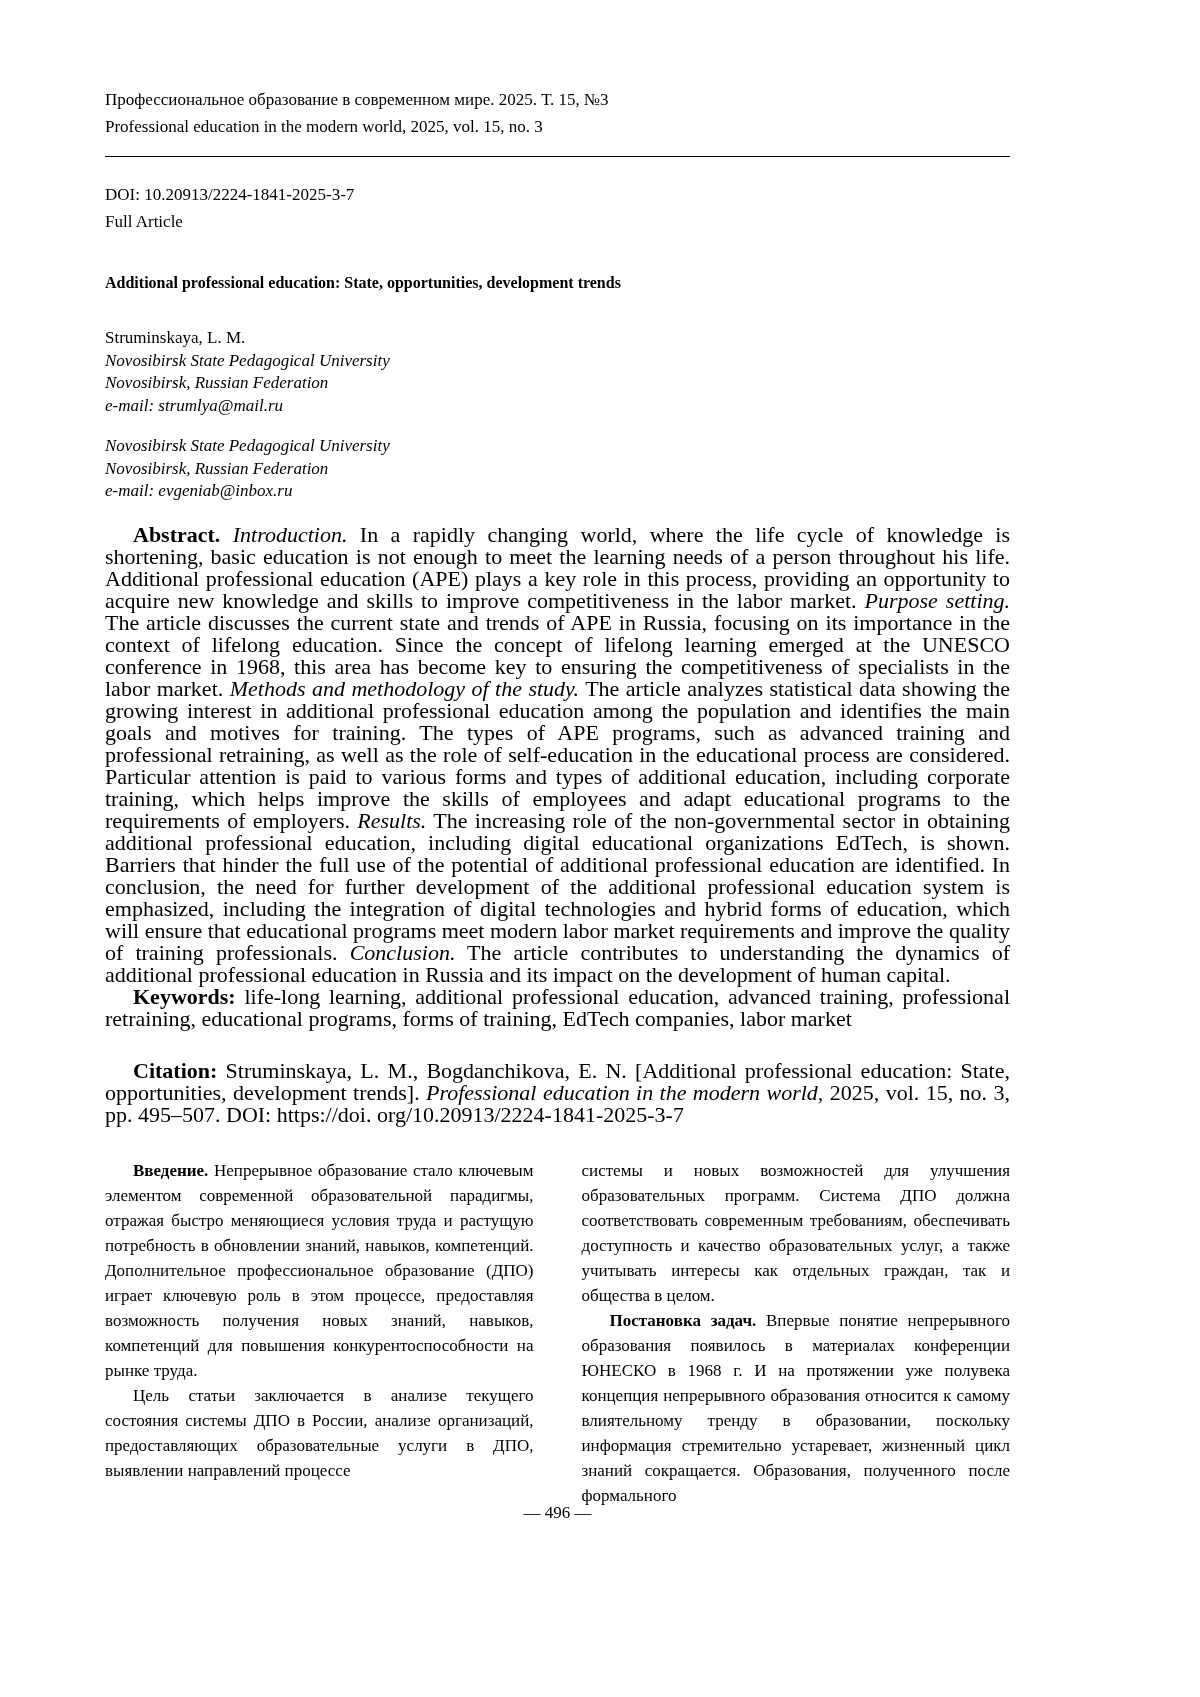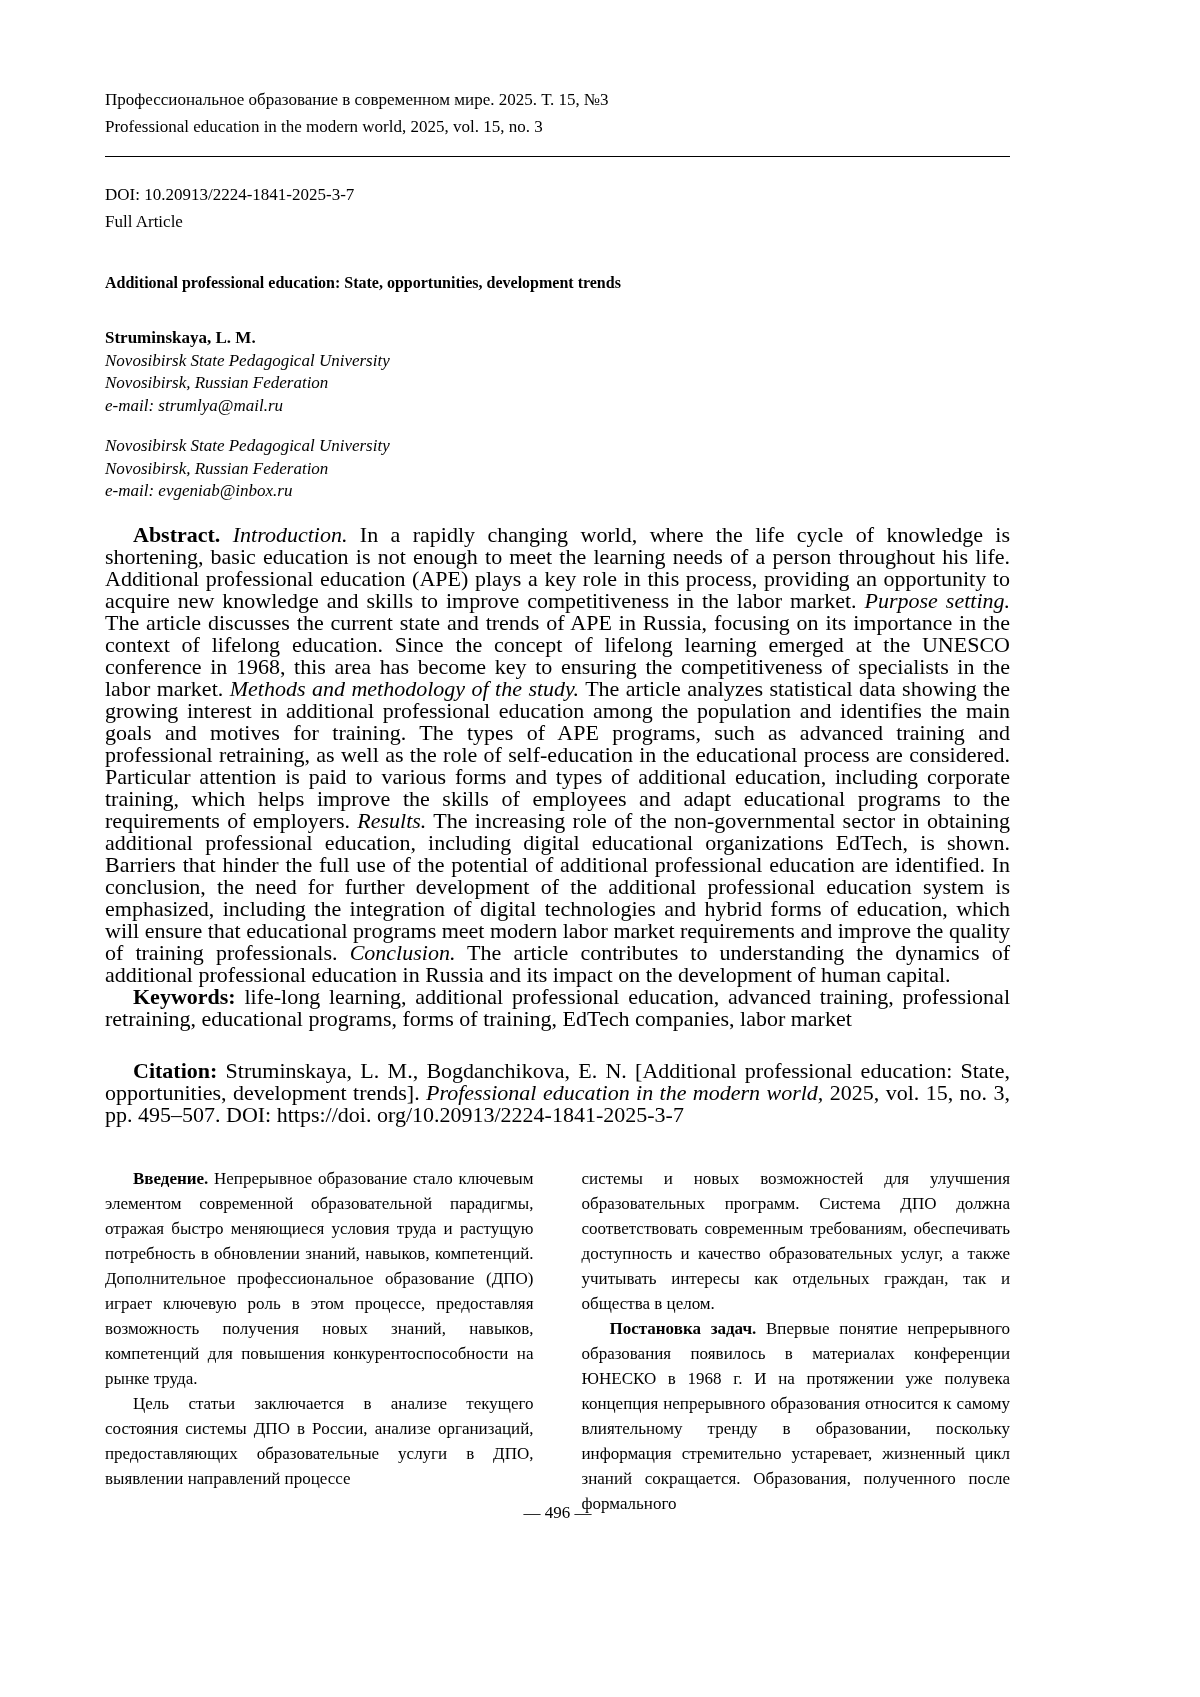--- a/index.html
+++ b/index.html
@@ -15,32 +15,32 @@
 
   .jh-line { font-size: 17px; line-height: 27px; }
   hr.rule { border: none; border-top: 1.5px solid #000; margin: 16px 0 0 0; }
 
   .meta { margin-top: 24px; font-size: 17px; line-height: 27px; }
 
   h1.title { font-size: 16px; line-height: 32px; font-weight: bold; margin: 32px 0 0 0; }
 
   .author { margin-top: 28px; font-size: 17px; line-height: 22.5px; }
   .author + .author { margin-top: 18px; }
-  .a-name { font-weight: bold; }
+  .a-name { font-weight: normal; }
   .a-aff  { font-style: italic; }
 
   p.para {
     margin: 0; text-align: justify;
     font-size: 22px; line-height: 22px; text-indent: 28px;
   }
   p.abstract { margin-top: 21px; }
   p.keywords { }
   p.citation { margin-top: 30px; }
 
-  .columns { display: flex; gap: 48px; margin-top: 40px; }
+  .columns { display: flex; gap: 48px; margin-top: 32px; }
   .col { flex: 1; min-width: 0; }
   .cpara { margin: 0; text-align: justify; font-size: 17px; line-height: 25px; }
   .cpara.indent { text-indent: 28px; }
 
   .b { font-weight: bold; }
   .i { font-style: italic; }
 
   .page-number {
     position: absolute; left: 105px; top: 1503px; width: 905px;
     text-align: center; font-size: 17px;

